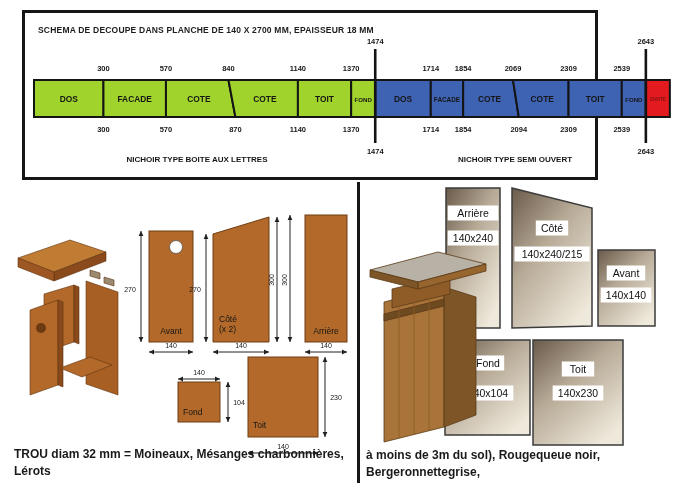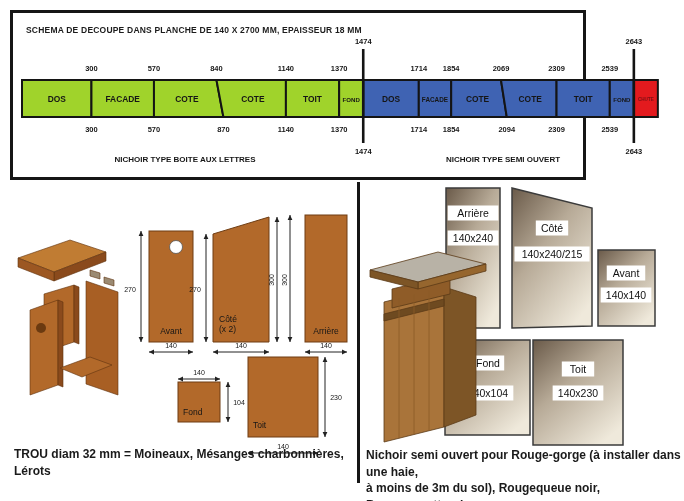--- a/index.html
+++ b/index.html
@@ -1,21 +1,21 @@
 <!DOCTYPE html>
 <html><head>
 <meta charset="utf-8">
 <style>
   html,body{margin:0;padding:0;}
   body{
     width:684px;height:501px;position:relative;background:#ffffff;
     font-family:"Liberation Sans", sans-serif;color:#161616;overflow:hidden;
   }
   #top-frame{
-    position:absolute;left:10px;top:10px;width:576px;height:170px;
+    position:absolute;left:22px;top:10px;width:576px;height:170px;
     border:3px solid #161616;box-sizing:border-box;background:#fff;padding-left:29px;
   }
   #cut-title{
     position:absolute;left:13px;top:12px;font-size:8.5px;font-weight:bold;
     letter-spacing:.2px;color:#1c1c1c;white-space:nowrap;
   }
   #cut-svg{position:absolute;left:0;top:0;}
   #plan-left-svg{position:absolute;left:10px;top:182px;}
   #divider{position:absolute;left:357px;top:182px;width:3px;height:301px;background:#161616;}
   #plan-right-svg{position:absolute;left:362px;top:182px;}
@@ -203,16 +203,15 @@
     <line x1="37" y1="116.3" x2="37" y2="256.3" stroke="#8a5a26" stroke-width="0.8"></line>
     <line x1="52" y1="112.5" x2="52" y2="252.5" stroke="#8a5a26" stroke-width="0.8"></line>
     <line x1="67" y1="108.8" x2="67" y2="248.8" stroke="#8a5a26" stroke-width="0.8"></line>
   </svg>
 
 <div id="notes-left" class="notes">
   <div>TROU diam 32 mm = Moineaux, Mésanges charbonnières, Lérots</div>
 </div>
 
 <div id="note-right" class="notes">
-  <div>Nichoir semi ouvert pour Rouge-gorge (à installer dans une haie,</div>
   <div>à moins de 3m du sol), Rougequeue noir, Bergeronnettegrise,</div>
 
 </div>
 
 </body></html>

